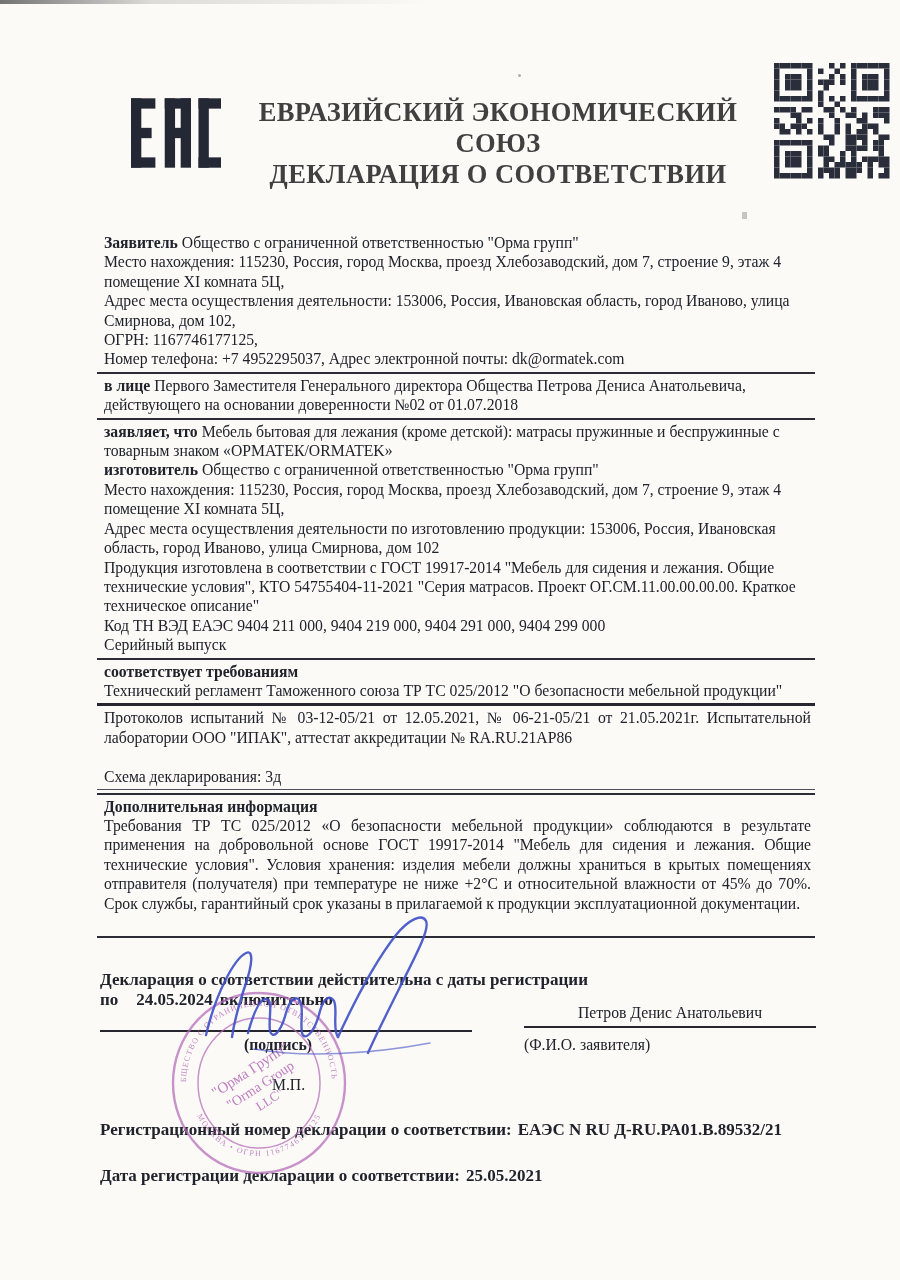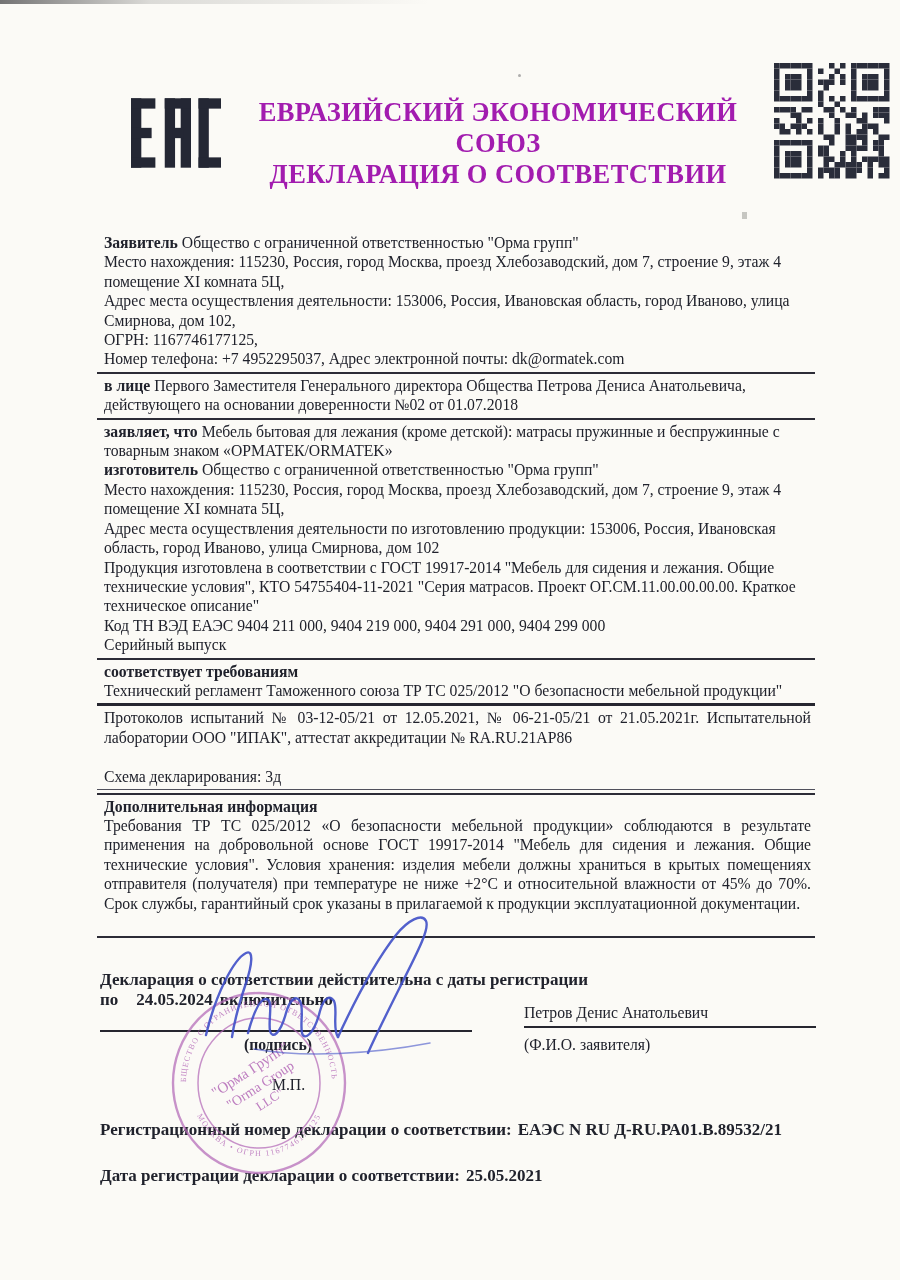--- a/index.html
+++ b/index.html
@@ -7,37 +7,37 @@
     width:900px;height:1280px;position:relative;overflow:hidden;
     background:#fbfaf6;
     font-family:"Liberation Serif","DejaVu Serif",serif;
     color:#20222c;
   }
   .abs{position:absolute;}
   .b{font-weight:bold;}
   .just{text-align:justify;}
   
   #doc-title{left:216px;top:97px;width:564px;text-align:center;
-    font-weight:bold;font-size:26.5px;line-height:31px;letter-spacing:.4px;color:#a21caf;}
+    font-weight:bold;font-size:26.5px;line-height:31px;letter-spacing:.4px;color:#404040;}
   
   #doc-body{left:97px;top:231px;width:718px;font-size:15.7px;line-height:19.4px;}
   .block{padding:2px 4px 3px 7px;}
   .hr2{border-top:2px solid #2c2c36;height:0;}
   .hr3{border-top:3px solid #262630;height:0;}
   .scheme-row{border-bottom:1.4px solid #50505c;padding:2px 4px 2px 7px;margin-top:15px;}
   .gap3{height:3px;}
   
   .rule-full{left:97px;top:936px;width:718px;border-top:2px solid #2c2c36;height:0;}
   #validity{left:100px;top:970px;width:715px;font-size:17px;font-weight:bold;}
   #validity .date{margin-left:18px;}
   #validity .suffix{margin-left:7px;}
   #sig-line{left:100px;top:1030px;width:372px;border-top:2px solid #26262f;height:0;}
   #sig-caption{left:168px;top:1036px;width:220px;text-align:center;font-size:15.7px;font-weight:bold;}
   #mp-mark{left:272px;top:1076px;font-size:15.7px;}
-  #name-wrap{left:524px;top:1004px;width:292px;text-align:left;font-size:15.7px;
+  #name-wrap{left:524px;top:1004px;width:292px;text-align:center;font-size:15.7px;
     border-bottom:2px solid #26262f;padding-bottom:4px;}
   #fio-caption{left:524px;top:1036px;width:292px;text-align:left;font-size:15.7px;}
   #reg-number{left:100px;top:1120px;width:760px;font-size:17px;font-weight:bold;}
   #reg-date{left:100px;top:1166px;width:760px;font-size:17px;font-weight:bold;}
   .gap-left{margin-left:6px;}
   
   #stamp-svg{left:166px;top:986px;width:186px;height:194px;z-index:4;}
   #signature-svg{left:190px;top:903px;width:292px;height:170px;z-index:5;}
   
   .scan-edge-top{left:0;top:0;width:430px;height:4px;

